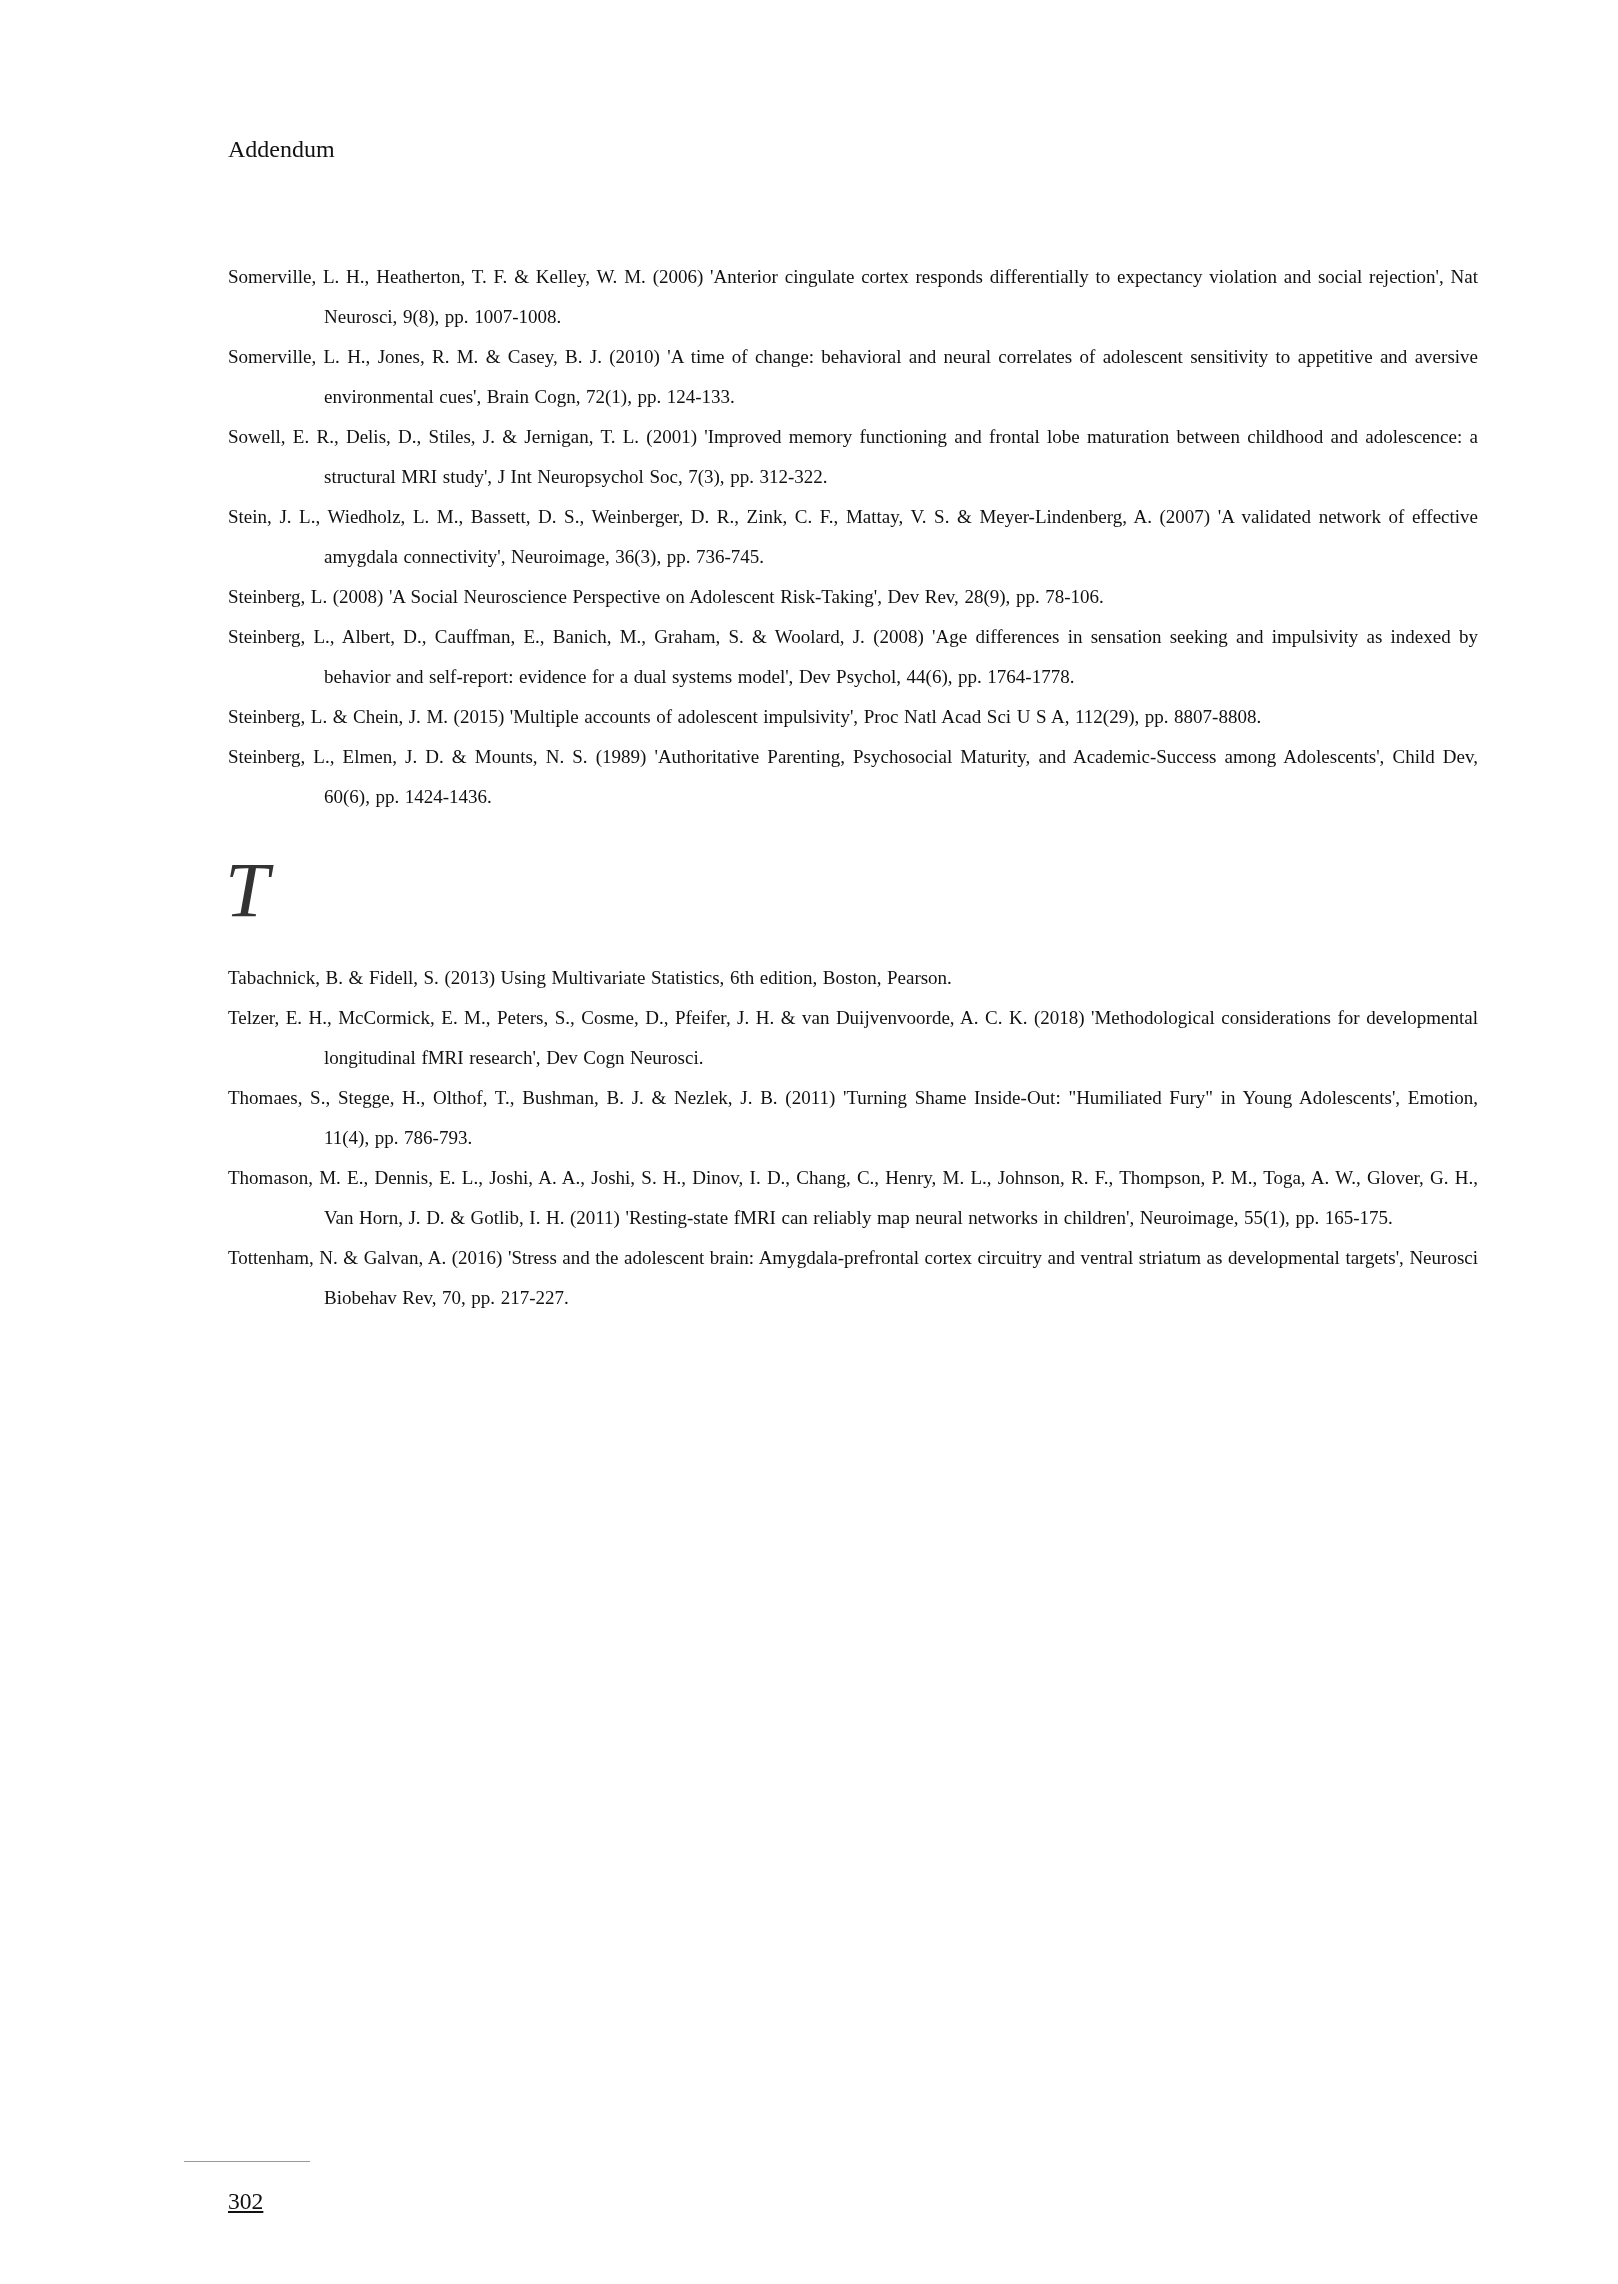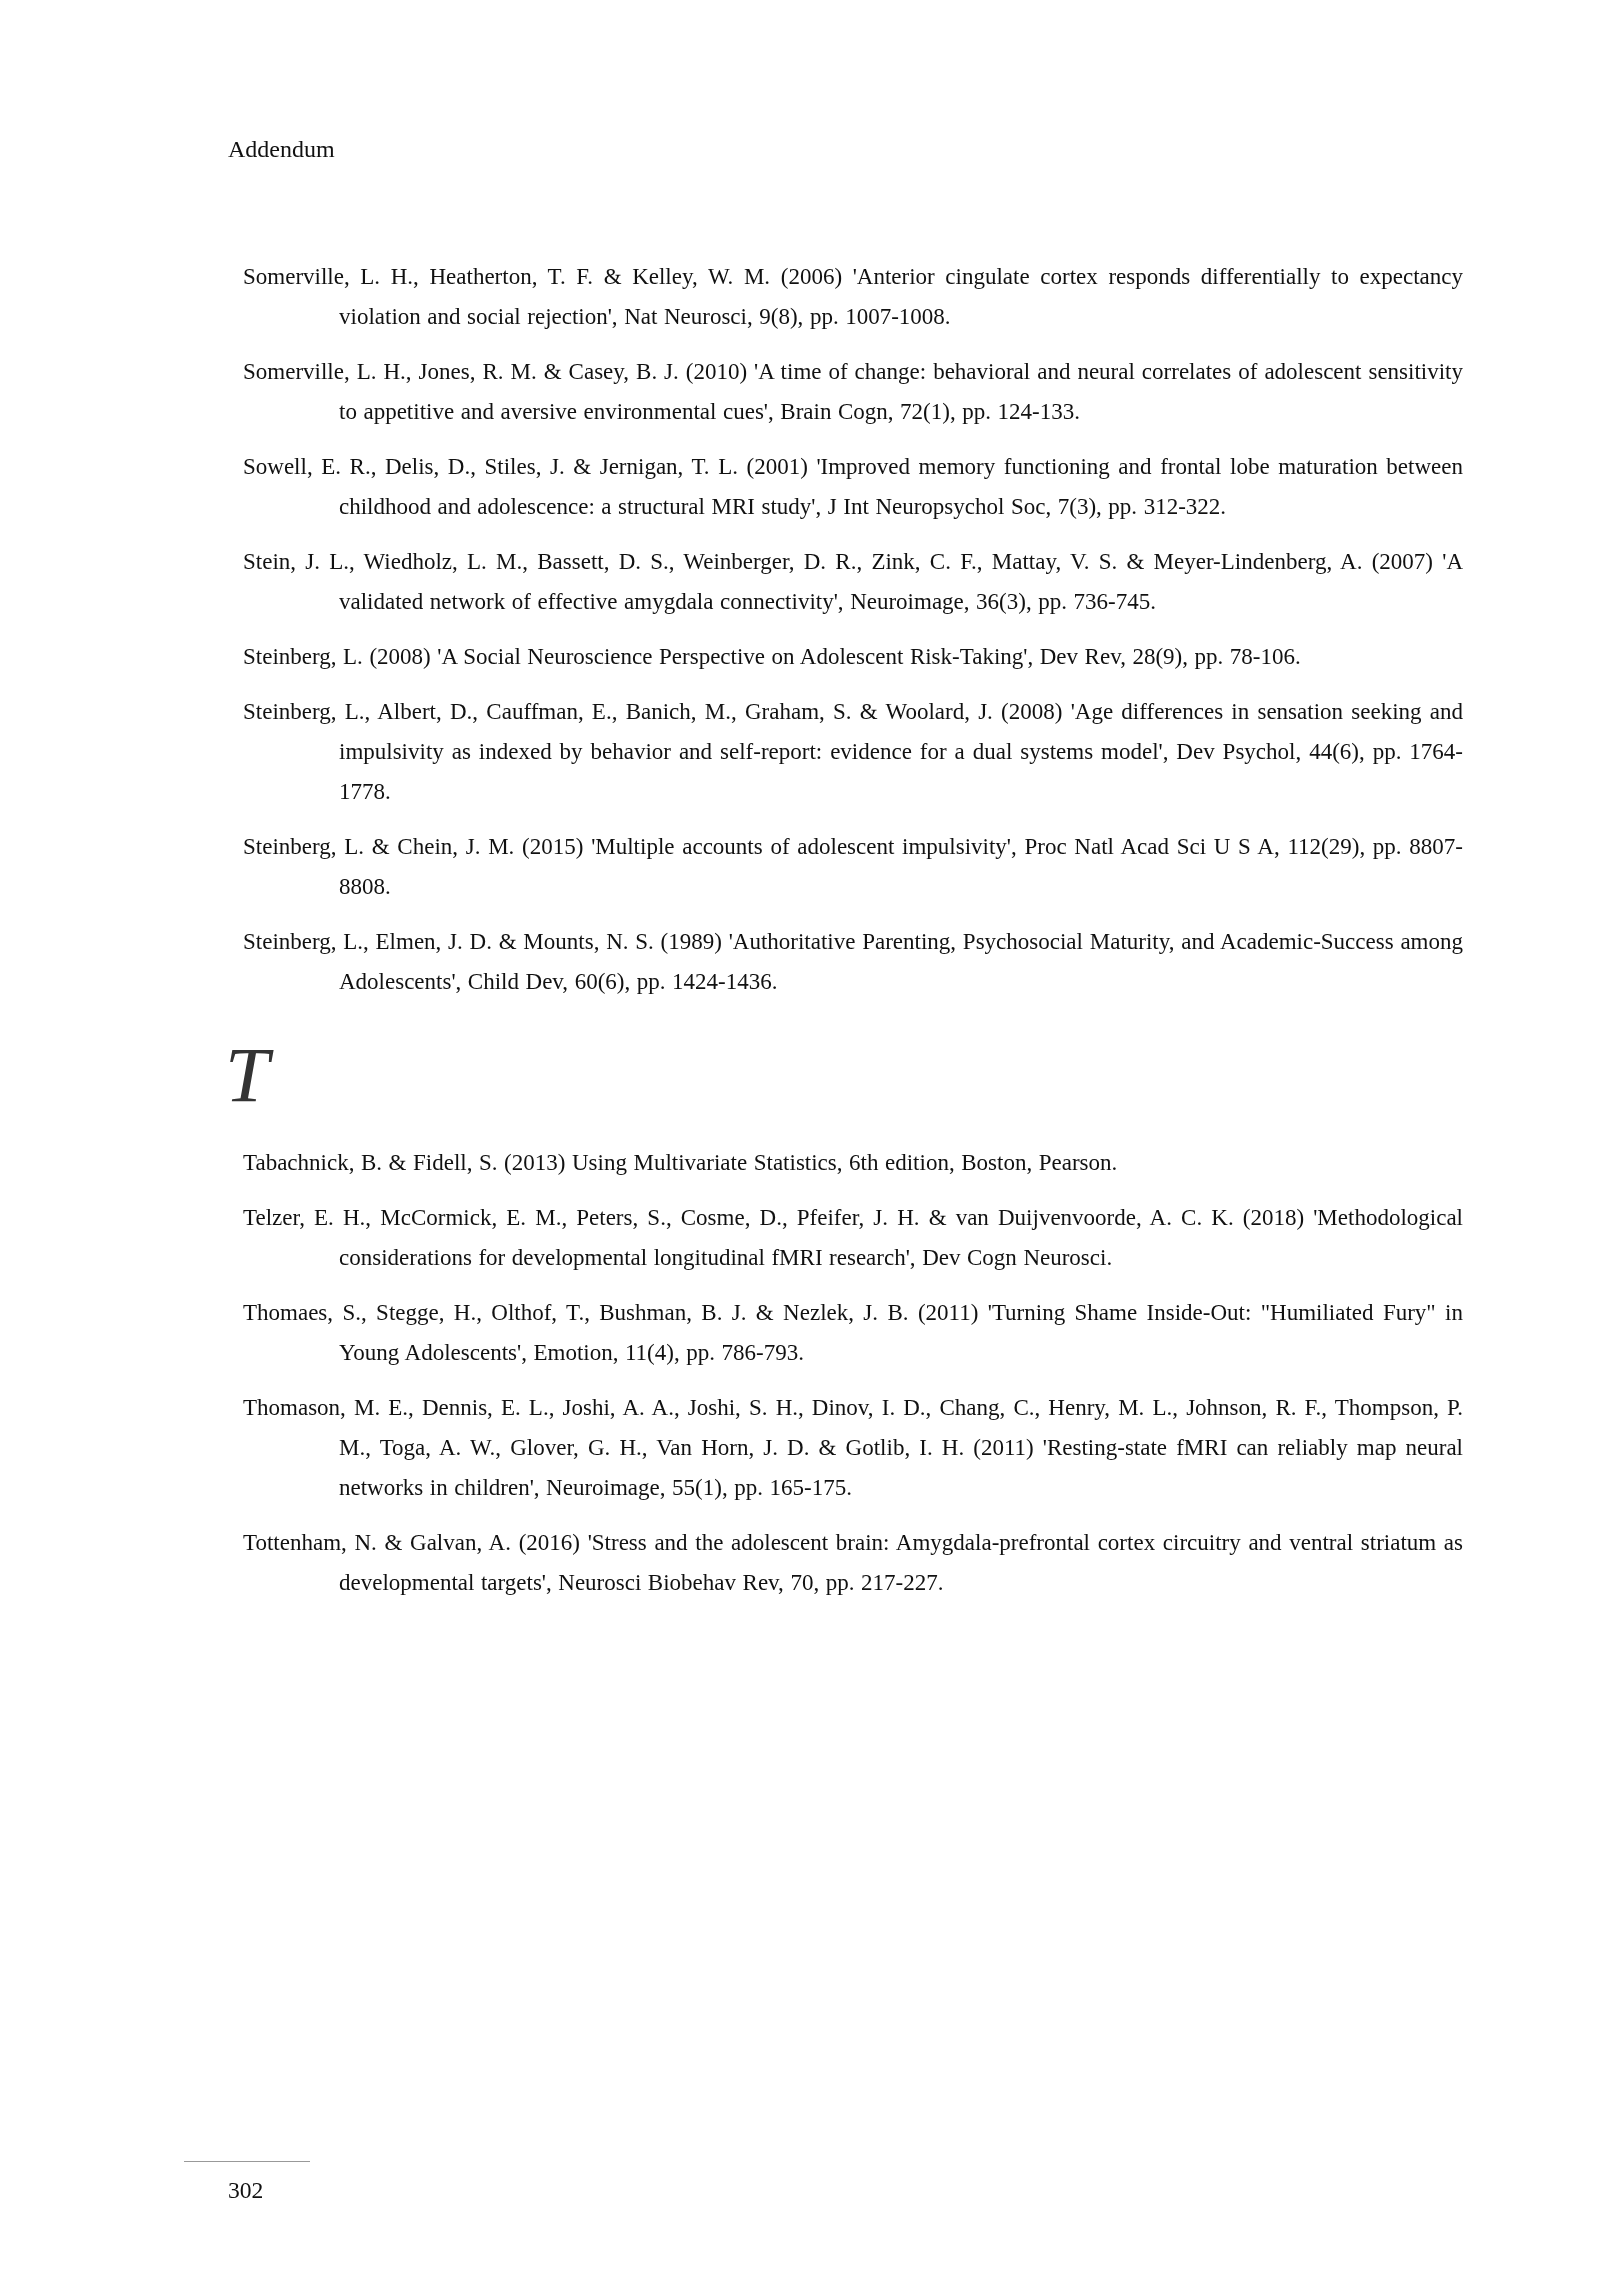--- a/index.html
+++ b/index.html
@@ -20,22 +20,22 @@
   .content {
     padding: 137px 141px 0 228px;
   }
   .header {
     font-size: 24px;
     line-height: 1;
     margin: 0 0 96px 0;
     color: #111111;
   }
   .ref-list p.ref {
-    margin: 15px;
-    font-size: 23px;
+    margin: 0;
+    font-size: 19px;
     line-height: 40px;
     text-align: justify;
     padding-left: 96px;
     text-indent: -96px;
     color: #111111;
     word-spacing: 0.8px;
   }
   .section-letter {
     font-family: "Liberation Serif", serif;
     font-style: italic;
@@ -52,21 +52,22 @@
   .footer-rule {
     width: 126px;
     height: 0;
     border-top: 1.5px solid #999999;
   }
   .page-number {
     font-size: 23.6px;
     line-height: 1;
     color: #111111;
     padding-left: 44px;
-    margin-top: 17px;
+    margin-top: 28px;
+    text-decoration: underline;
   }
 </style>
 </head>
 <body>
 
 <div class="page">
   <div class="content">
 
     <div class="header">Addendum</div>
 

